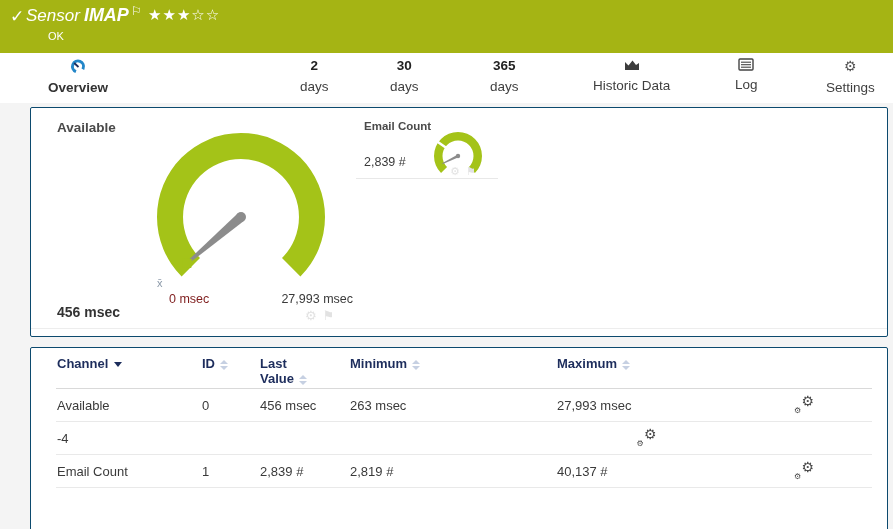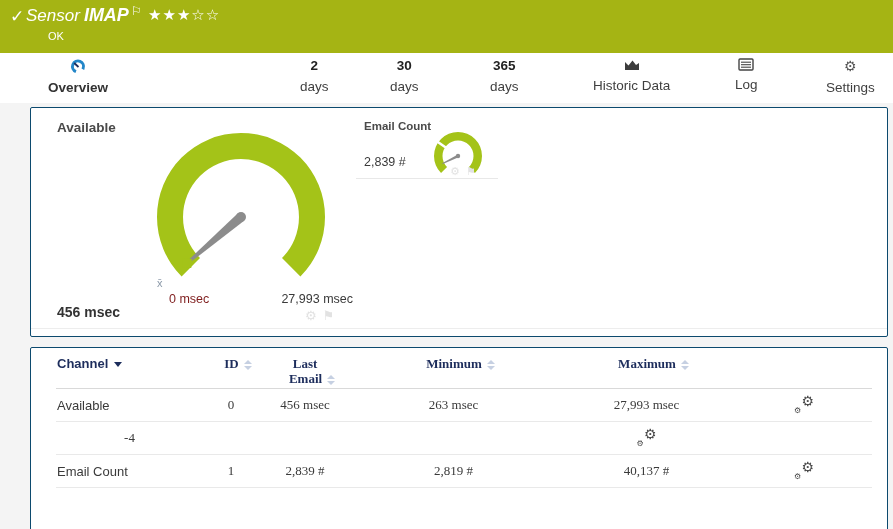--- a/index.html
+++ b/index.html
@@ -49,21 +49,21 @@
   .mini-value { position:absolute; left:8px; top:38px; font-size:12.5px; color:#3a3a3a; }
   .hover-mini { left:94px; top:48px; font-size:11px; }
 
   
   .trow { display:grid; grid-template-columns:1px 145px 58px 90px 207px 179px 1fr;
           margin:0 15px 0 25px; align-items:center; }
   .thead { align-items:start; padding-bottom:2px; border-bottom:1px solid #d9d9d9;
            color:#1d2d5c; font-size:13px; font-weight:bold; line-height:15px; }
   .thead .cell { padding-top:0; }
   .drow { height:33px; border-bottom:1px solid #e9e9e9; font-size:13px; color:#3a3a3a; }
-  .cell-r { text-align:center;font-family:Liberation Serif, serif; }
+  .cell-r { text-align:left; }
   .cell-c { text-align:center; }
   .sort { display:inline-flex; flex-direction:column; gap:2px; margin-left:5px; margin-right:-14px;
           vertical-align:middle; }
   .tri-up { width:0; height:0; border-left:4px solid transparent; border-right:4px solid transparent;
             border-bottom:4px solid #c6d0e2; }
   .tri-dn { width:0; height:0; border-left:4px solid transparent; border-right:4px solid transparent;
             border-top:4px solid #c6d0e2; }
   .caret-dn { display:inline-block; width:0; height:0; margin-left:6px;
               border-left:4px solid transparent; border-right:4px solid transparent;
               border-top:5px solid #1d2d5c; vertical-align:middle; }
@@ -174,21 +174,21 @@
         <span>Channel</span><span class="caret-dn"></span>
       </span>
       <span class="cell cell-r">
         <span>ID</span><span class="sort">
             <span class="tri-up"></span>
             <span class="tri-dn"></span>
           </span>
       </span>
       <span class="cell cell-r">
         <span>Last</span><br>
-        <span>Email</span><span class="sort">
+        <span>Value</span><span class="sort">
             <span class="tri-up"></span>
             <span class="tri-dn"></span>
           </span>
       </span>
       <span class="cell cell-r">
         <span>Minimum</span><span class="sort">
             <span class="tri-up"></span>
             <span class="tri-dn"></span>
           </span>
       </span>

